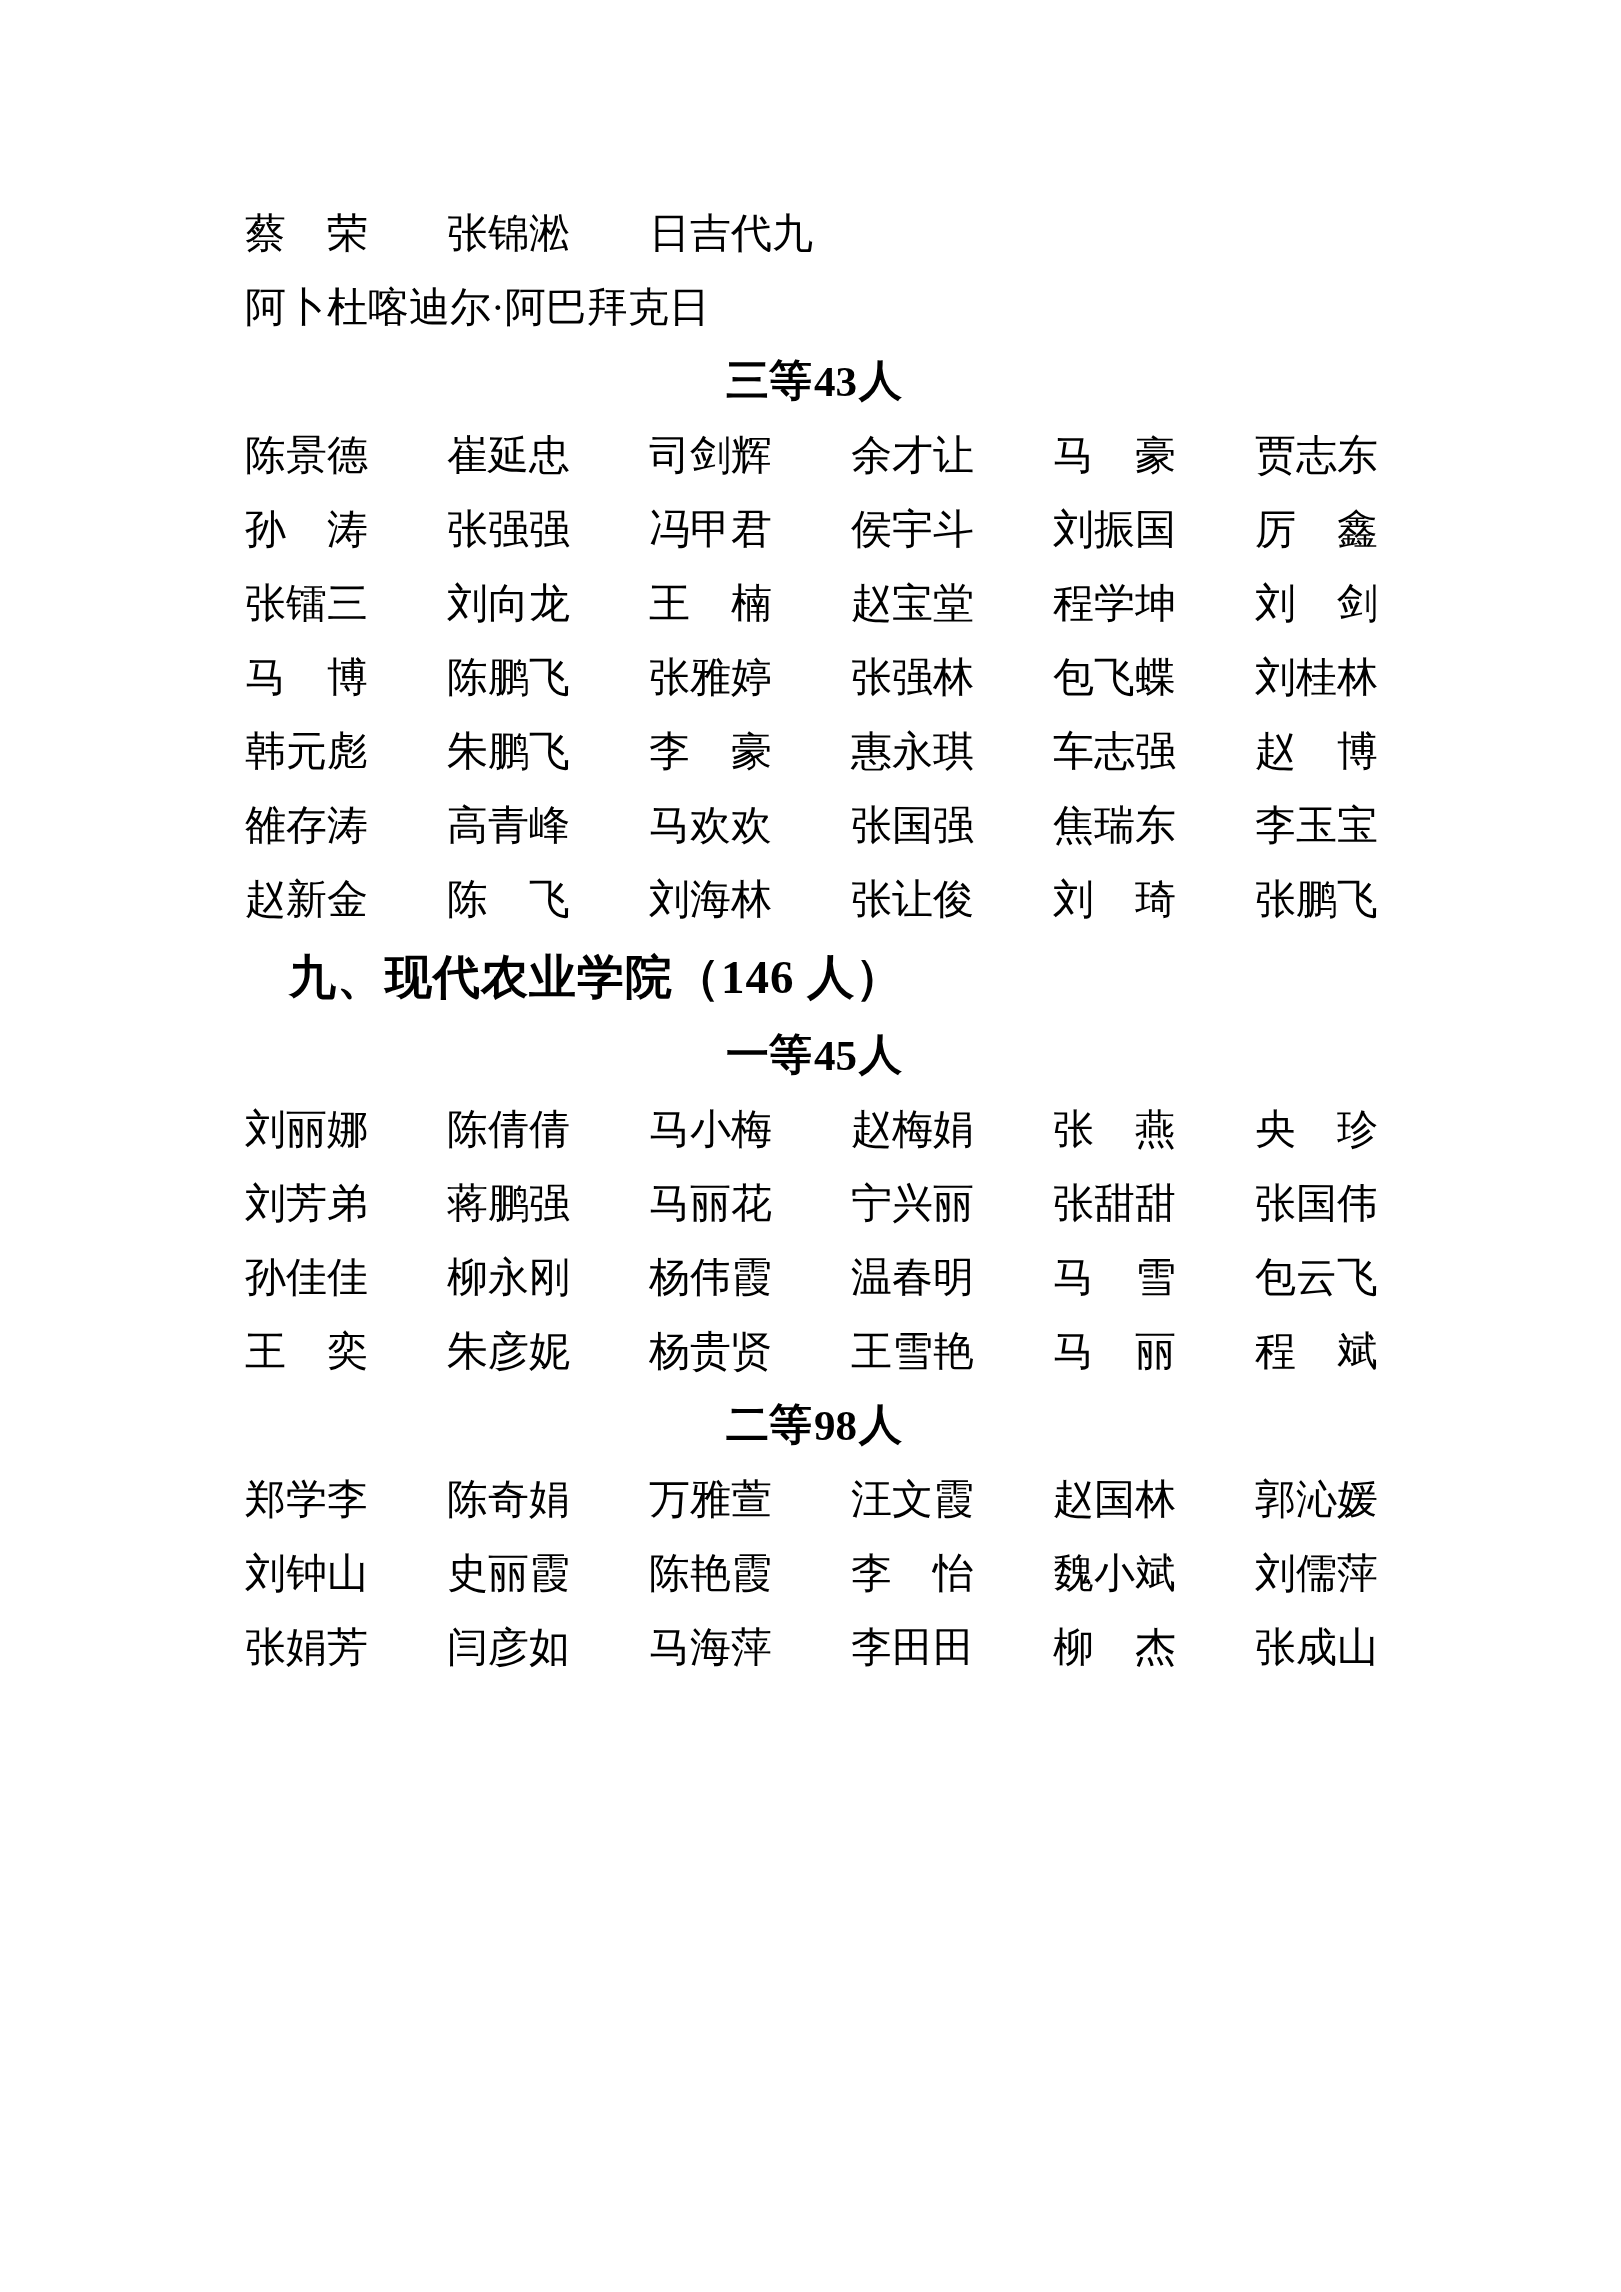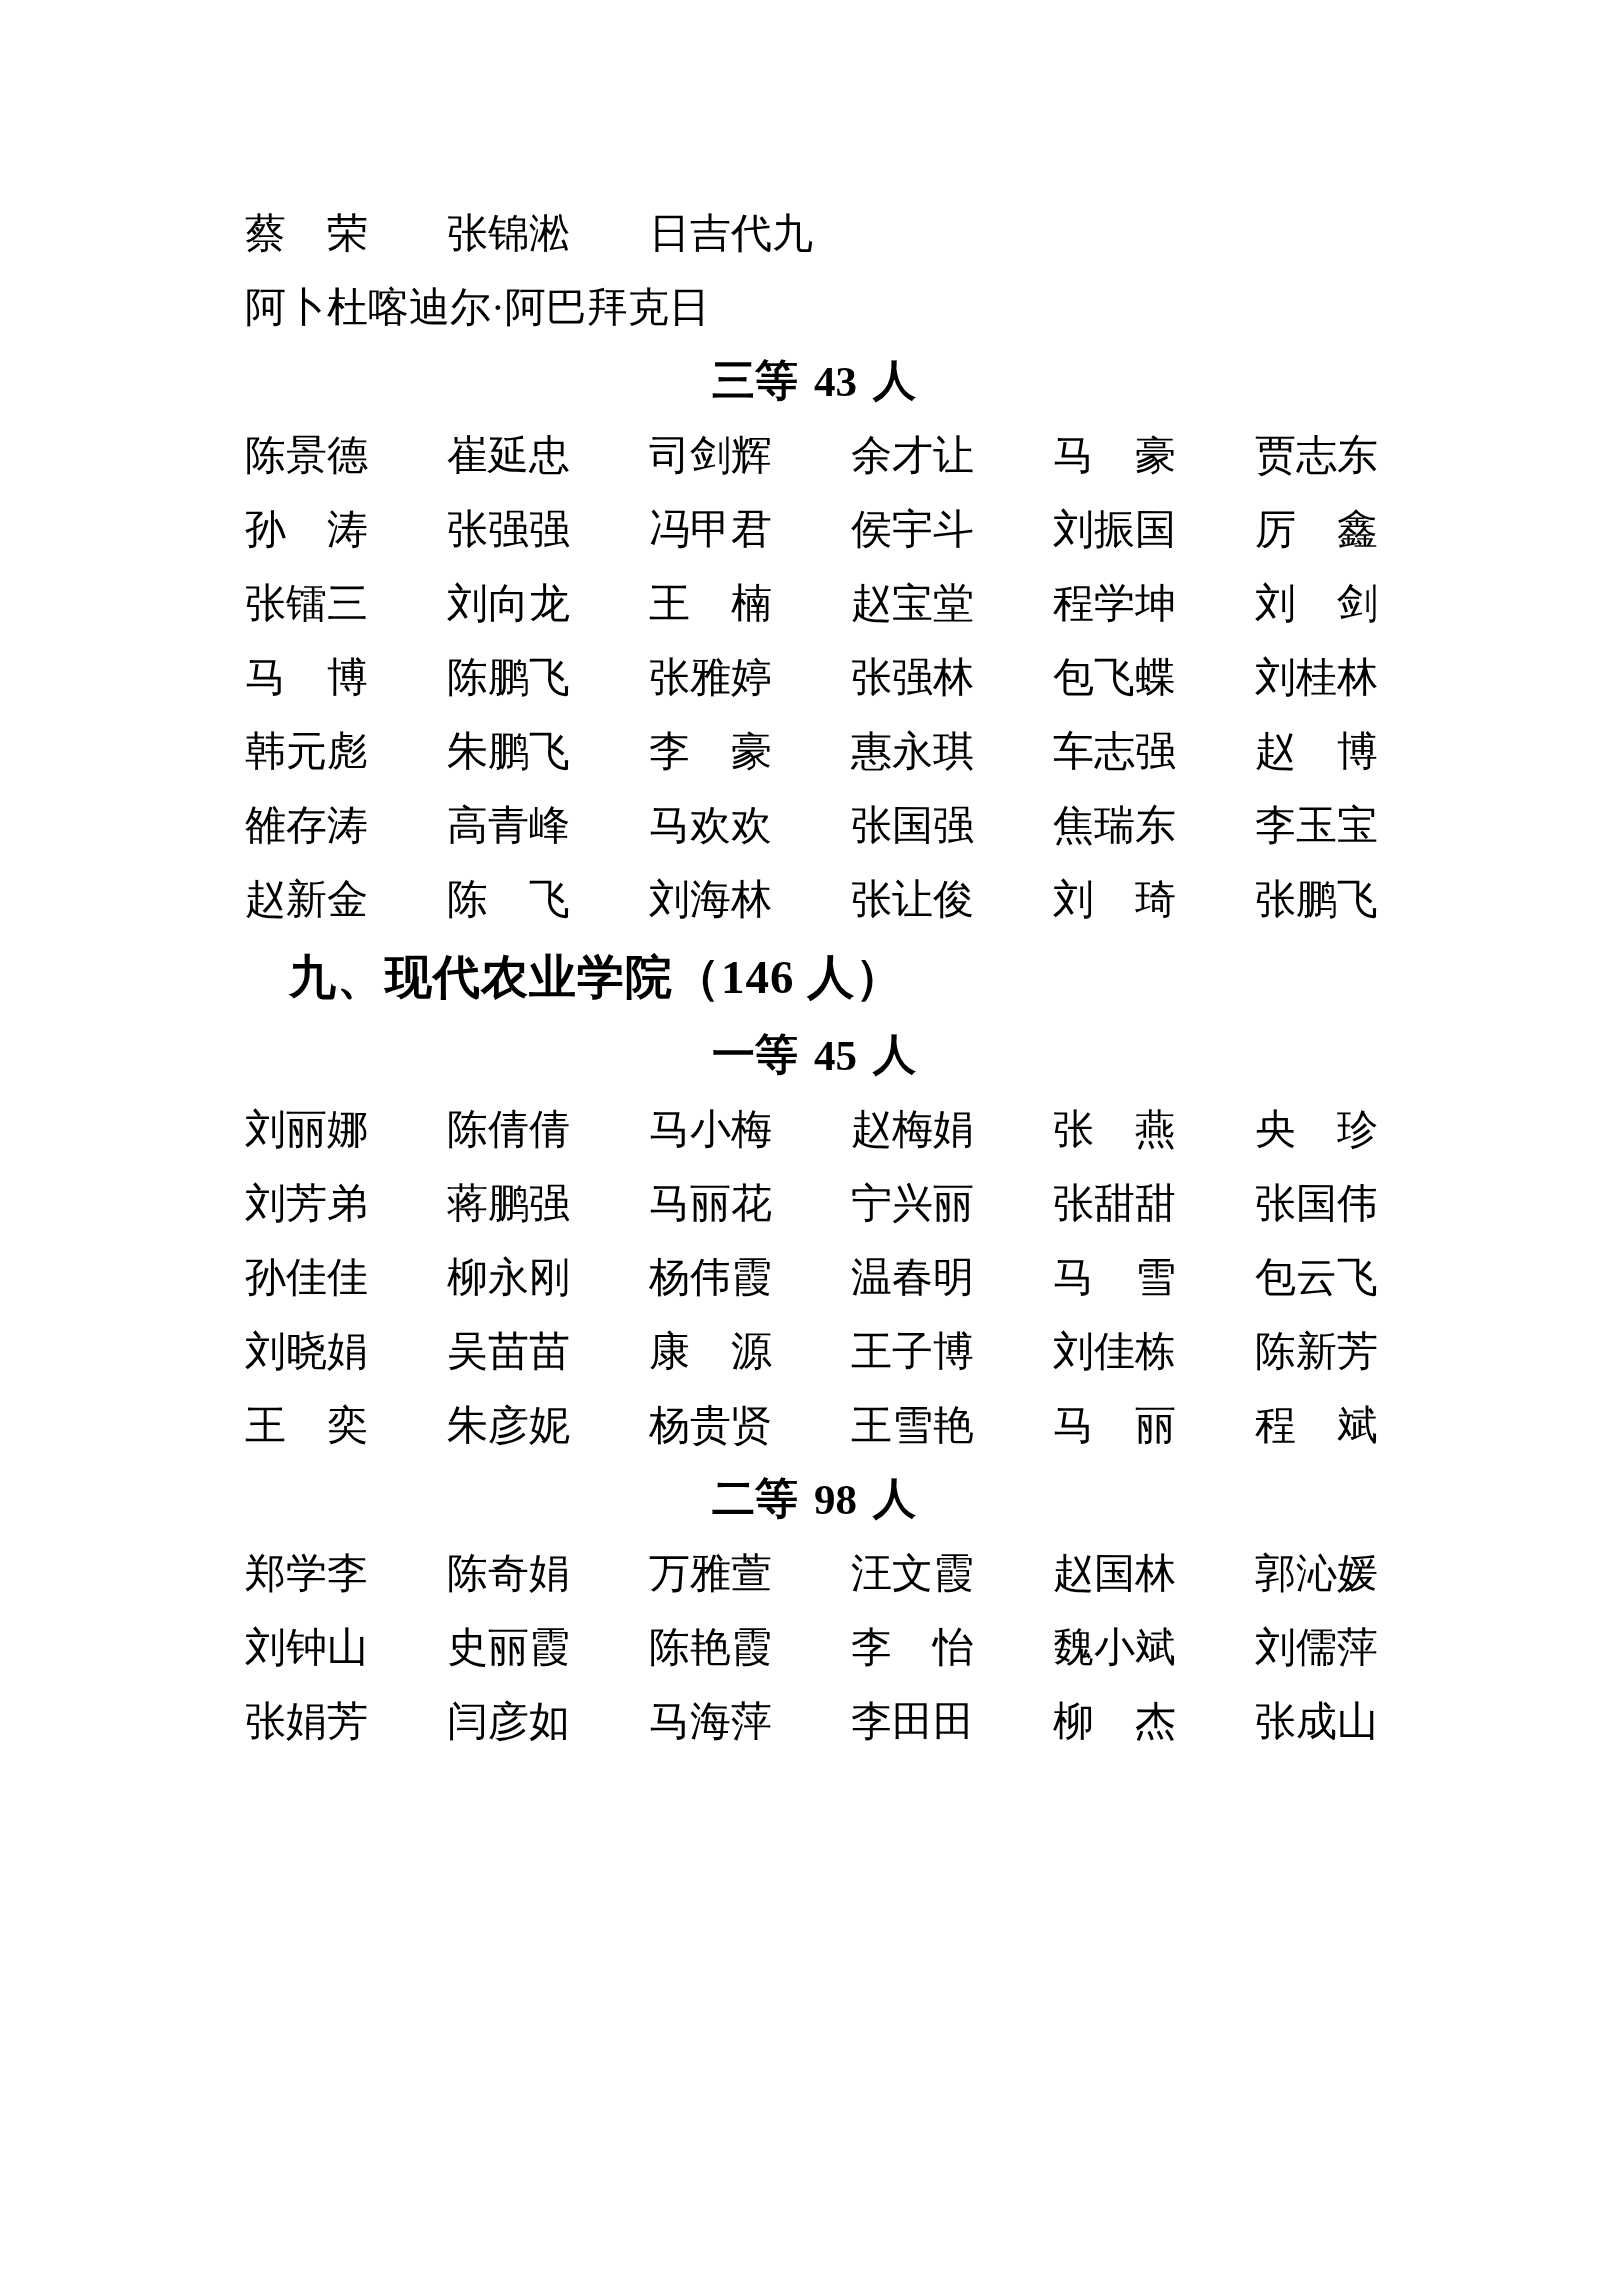--- a/index.html
+++ b/index.html
@@ -37,21 +37,21 @@
     justify-content: space-between;
   }
   .name-cell.wide {
     width: auto;
   }
   .tier-heading {
     height: 74px;
     display: flex;
     align-items: center;
     justify-content: center;
-    column-gap: 16px;
+    column-gap: 2px;
     font-weight: bold;
     font-size: 43px;
   }
   .section-heading {
     height: 82px;
     display: flex;
     align-items: center;
     font-weight: bold;
     font-size: 47px;
     letter-spacing: 1px;
@@ -198,31 +198,20 @@
         <span class="name-cell">柳永刚</span>
         <span class="name-cell">杨伟霞</span>
         <span class="name-cell">温春明</span>
         <span class="name-cell two">
           <span>马</span>
           <span>雪</span>
         </span>
         <span class="name-cell">包云飞</span>
       </div>
       <div class="name-row">
-        <span class="name-cell">刘晓娟</span>
-        <span class="name-cell">吴苗苗</span>
-        <span class="name-cell two">
-          <span>康</span>
-          <span>源</span>
-        </span>
-        <span class="name-cell">王子博</span>
-        <span class="name-cell">刘佳栋</span>
-        <span class="name-cell">陈新芳</span>
-      </div>
-      <div class="name-row">
         <span class="name-cell two">
           <span>王</span>
           <span>奕</span>
         </span>
         <span class="name-cell">朱彦妮</span>
         <span class="name-cell">杨贵贤</span>
         <span class="name-cell">王雪艳</span>
         <span class="name-cell two">
           <span>马</span>
           <span>丽</span>

